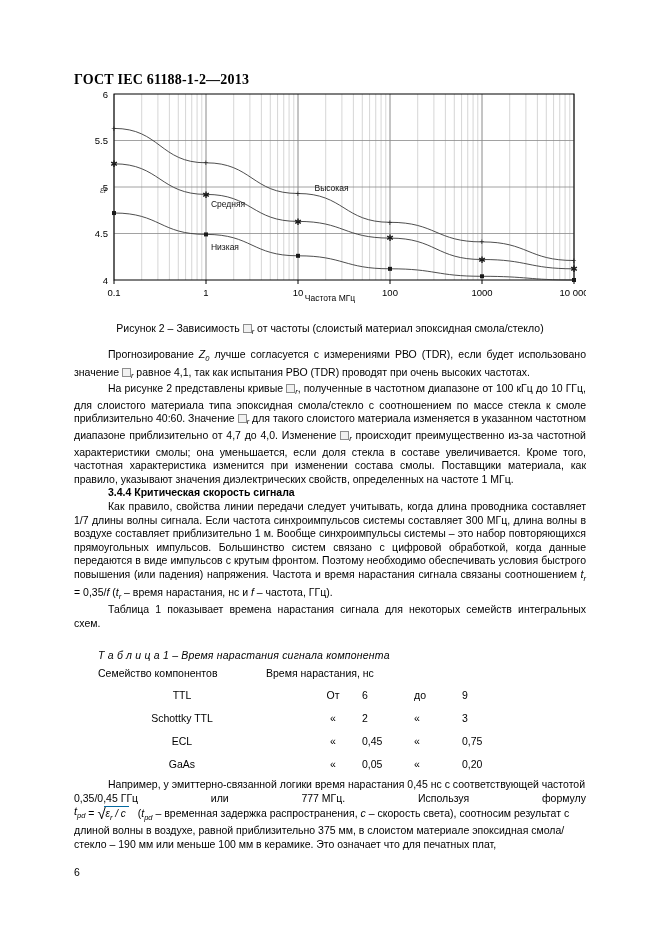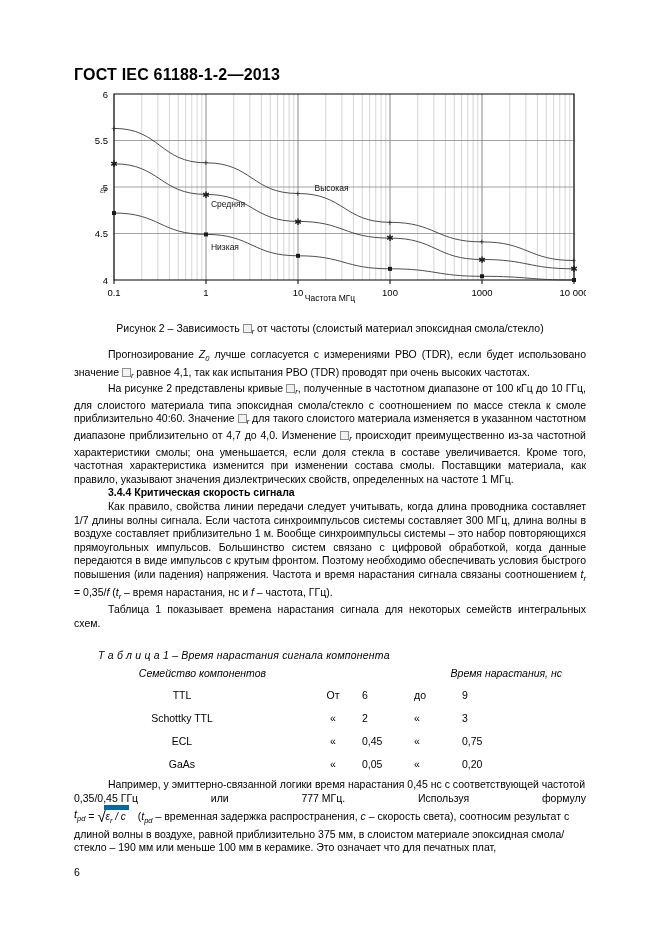--- a/index.html
+++ b/index.html
@@ -17,24 +17,25 @@
   }
   .page {
     position: absolute;
     left: 0; top: 0;
     width: 661px;
     height: 936px;
   }
   .doc-header {
     position: absolute;
     left: 74px;
-    top: 66px;
-    font-size: 16px;
+    top: 72px;
+    font-size: 14px;
     font-weight: bold;
     letter-spacing: 0.2px;
+    font-family: Liberation Serif, serif;
   }
 
   
   .figure {
     position: absolute;
     left: 74px;
     top: 88px;
     width: 512px;
     height: 225px;
   }
@@ -115,24 +116,23 @@
     width: 464px;
     border-collapse: collapse;
     font-size: 10.5px;
   }
   .tbl td, .tbl th {
     border: none;
     padding: 0;
     font-weight: normal;
   }
   .tbl .hdr-row td {
-    text-align: right;
+    text-align: left;
     height: 21px;
     vertical-align: middle;
-    font-style: italic;
   }
   .tbl .body-row td {
     text-align: center;
     height: 23px;
     vertical-align: middle;
   }
   .rule-top { border-top: 1.4px solid #000; }
   .rule-mid { border-top: 1.4px solid #000; }
   .rule-bot { border-top: 1.4px solid #000; }
   .vdiv { border-left: 1.4px solid #000; }
@@ -150,21 +150,21 @@
     line-height: 13.6px;
   }
   .frm {
     font-style: italic;
     font-size: 11px;
     display: inline-block;
     vertical-align: middle;
   }
   .sqrt {
     display: inline-block;
-    border-top: 5px solid #0369a1;
+    border-top: 1px solid #0369a1;
     padding: 0 3px 0 2px;
     margin-left: -2px;
     font-style: italic;
     font-size: 10px;
   }
   .radical {
     display: inline-block;
     font-size: 15px;
     vertical-align: -2px;
   }

